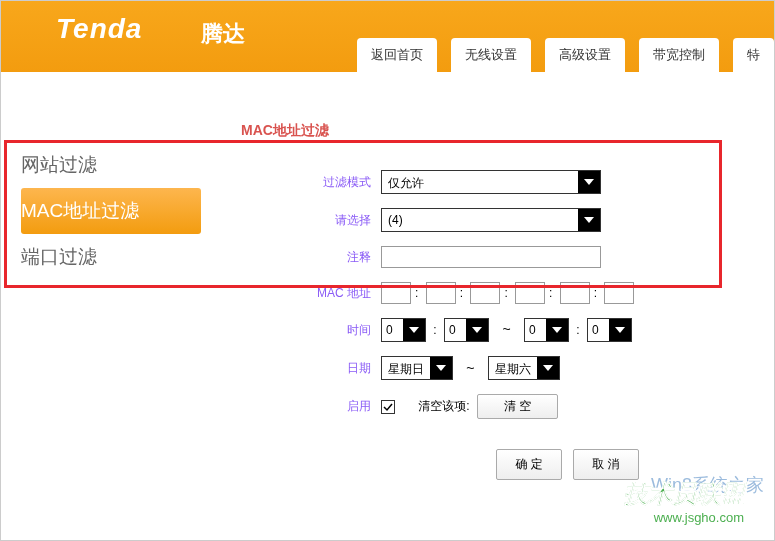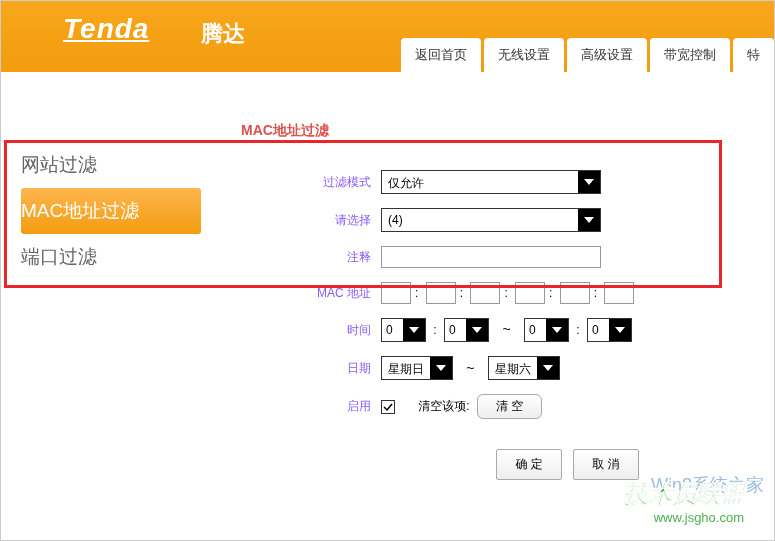--- a/index.html
+++ b/index.html
@@ -1,21 +1,21 @@
 <!DOCTYPE html>
 <html><head>
   <meta charset="utf-8">
   <style>
     * { box-sizing: border-box; margin: 0; padding: 0; }
     body { font-family: Arial, "Microsoft YaHei", sans-serif; font-size: 12px; background: #fff; width: 775px; height: 541px; overflow: hidden; position: relative; border: 1px solid #ccc; }
     
     .header { height: 71px; background: linear-gradient(to bottom, #f8a71b 0%, #f39c0f 100%); position: relative; }
-    .logo { position: absolute; left: 62px; top: 12px; color: #fff; font-size: 28px; font-weight: bold; font-style: italic; letter-spacing: 1px; text-decoration: underline; }
+    .logo { position: absolute; left: 55px; top: 12px; color: #fff; font-size: 28px; font-weight: bold; font-style: italic; letter-spacing: 1px; }
     .logo-cn { position: absolute; left: 200px; top: 18px; color: #fff; font-size: 22px; font-weight: bold; }
-    .nav-tabs { position: absolute; bottom: 0; right: 0; display: flex; gap: 3px; }
+    .nav-tabs { position: absolute; bottom: 0; right: 0; display: flex; gap: 14px; }
     .nav-tab { background: #fff; padding: 8px 14px; font-size: 13px; color: #333; border-radius: 4px 4px 0 0; cursor: pointer; white-space: nowrap; }
     
     .body-area { display: flex; padding: 10px 0 0 20px; height: calc(100% - 71px); }
     
     .sidebar { width: 180px; padding-top: 60px; }
     .sidebar-item { text-align: left; padding: 10px 0; font-size: 19px; color: #666; cursor: pointer; }
     .sidebar-item.active { background: linear-gradient(to bottom, #fdb64e 0%, #f39c0f 100%); color: #fff; border-radius: 3px; }
     
     .main { flex: 1; padding: 40px 20px 0 40px; position: relative; }
     .page-title { color: #d9534f; font-size: 14px; font-weight: bold; margin-bottom: 30px; }
@@ -37,21 +37,21 @@
     .text-input { border: 1px solid #999; height: 22px; padding: 2px 4px; width: 220px; font-size: 12px; }
     .mac-input { border: 1px solid #999; height: 22px; width: 30px; padding: 2px; font-size: 12px; text-align: center; }
     
     .time-sep { margin: 0 4px; }
     .tilde { margin: 0 10px; font-size: 14px; }
     
     .checkbox { width: 14px; height: 14px; border: 1px solid #333; display: inline-flex; align-items: center; justify-content: center; vertical-align: middle; }
     .checkbox svg { width: 10px; height: 10px; }
     
     .btn { border: 1px solid #aaa; background: linear-gradient(to bottom, #fff, #eee); padding: 6px 18px; font-size: 12px; cursor: pointer; border-radius: 2px; margin: 0 4px; }
-    .btn.small { padding: 3px 18px; border-radius: 6px; }
+    .btn.small { padding: 3px 26px; }
     
     .button-row { text-align: center; padding-left: 140px; margin-top: 30px; }
     
     .red-highlight { position: absolute; left: 3px; top: 139px; width: 718px; height: 148px; border: 3px solid #e8262c; pointer-events: none; z-index: 5; }
     
     .watermark { position: absolute; right: 30px; bottom: 15px; z-index: 10; text-align: right; }
     .watermark-title { font-size: 24px; font-weight: bold; font-style: italic; color: #4caf50; text-shadow: 1px 1px 0 #fff; -webkit-text-stroke: 0.5px #fff; }
     .watermark-url { font-size: 13px; color: #4caf50; font-weight: normal; }
     .watermark-bg { position: absolute; right: -20px; top: -5px; font-size: 18px; color: #5a8fc7; opacity: 0.6; z-index: -1; }
     

